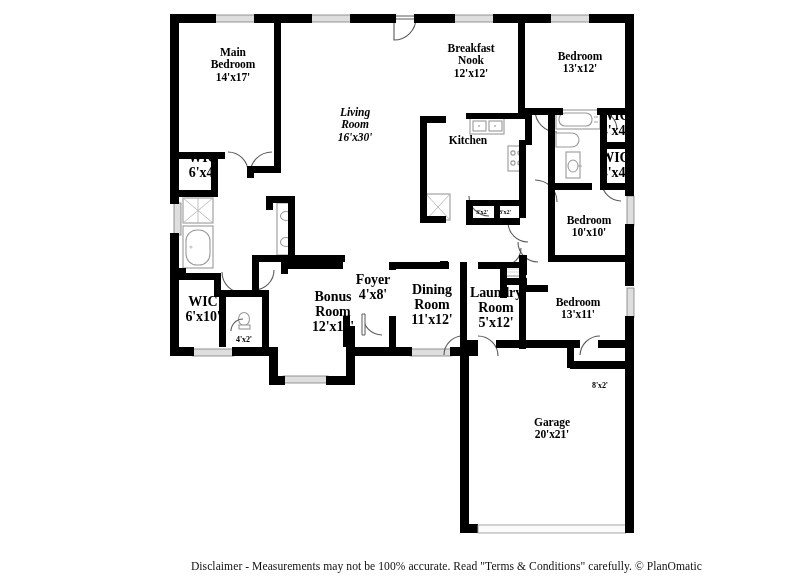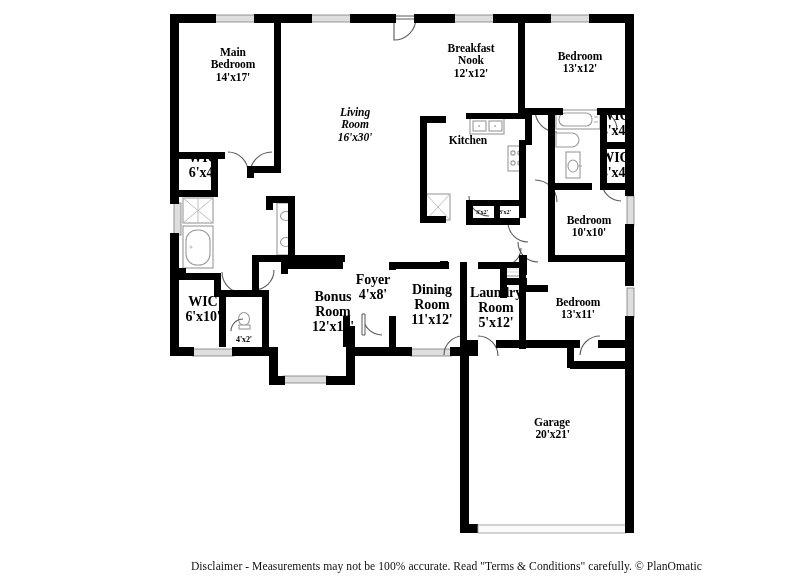--- a/index.html
+++ b/index.html
@@ -337,27 +337,27 @@
     <div class="room-label sz-md" style="left:432px; top:305px;">Dining
 Room
 11'x12'</div>
     <div class="room-label sz-md" style="left:373px; top:288px;">Foyer
 4'x8'</div>
     <div class="room-label sz-md" style="left:309px; top:312px;margin-left:24px;">Bonus
 Room
 12'x15'</div>
     <div class="room-label sz-md" style="left:203px; top:310px;">WIC
 6'x10'</div>
-    <div class="room-label sz-lg" style="left:552px; top:428px;text-align:right;">Garage
+    <div class="room-label sz-lg" style="left:552px; top:428px;">Garage
 20'x21'</div>
   </div>
 
   <div>
     <div class="room-label sz-xs" style="left:482px; top:212px;">3'x2'</div>
     <div class="room-label sz-xs" style="left:505px; top:212px;">3'x2'</div>
     <div class="room-label sz-xs" style="left:512px; top:264px;">3'x2'</div>
     <div class="room-label sz-sm" style="left:244px; top:340px;">4'x2'</div>
-    <div class="room-label sz-sm" style="left:600px; top:365px;">8'x2'</div>
+    <div class="room-label sz-sm" style="left:600px; top:386px;">8'x2'</div>
   </div>
 
   <div class="disclaimer">Disclaimer - Measurements may not be 100% accurate. Read "Terms &amp; Conditions" carefully. © PlanOmatic</div>
 
 </div>
 
 </body></html>

